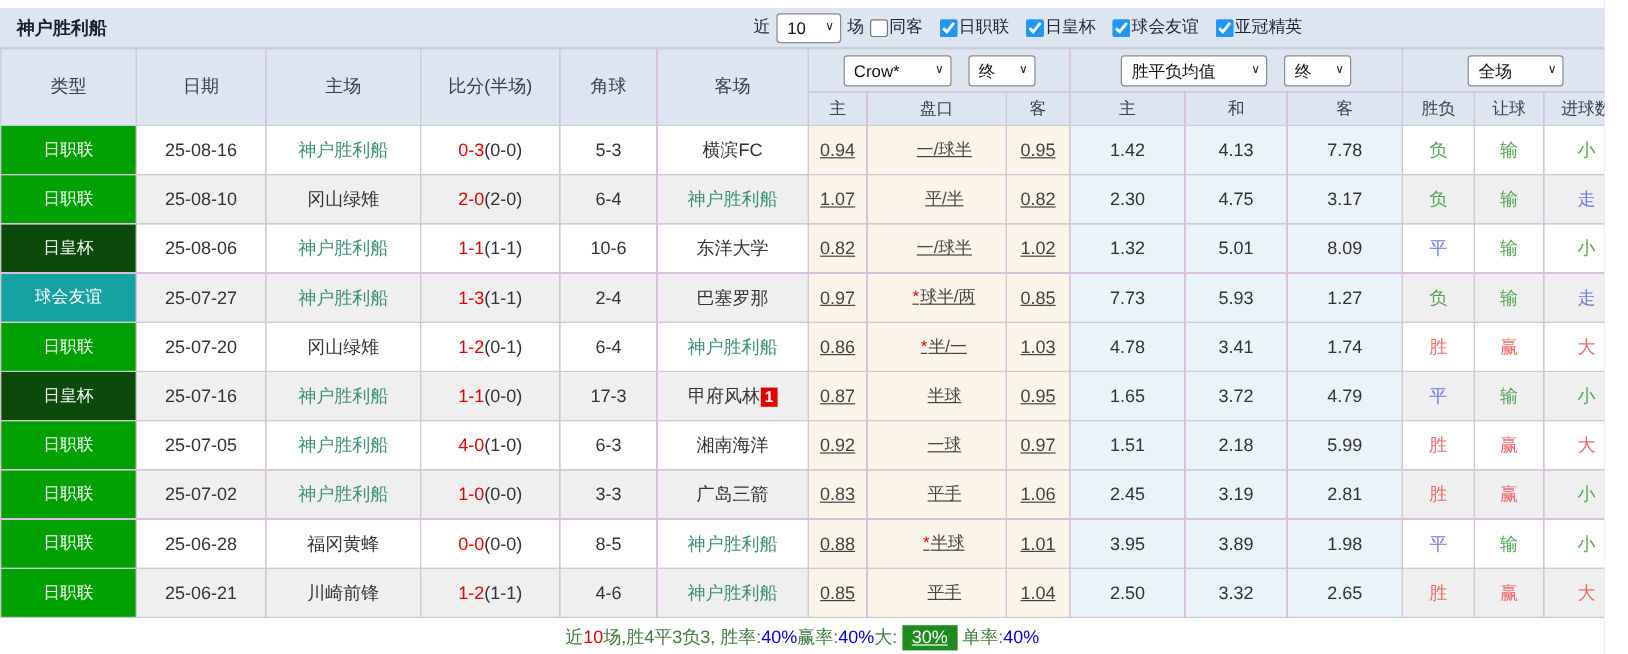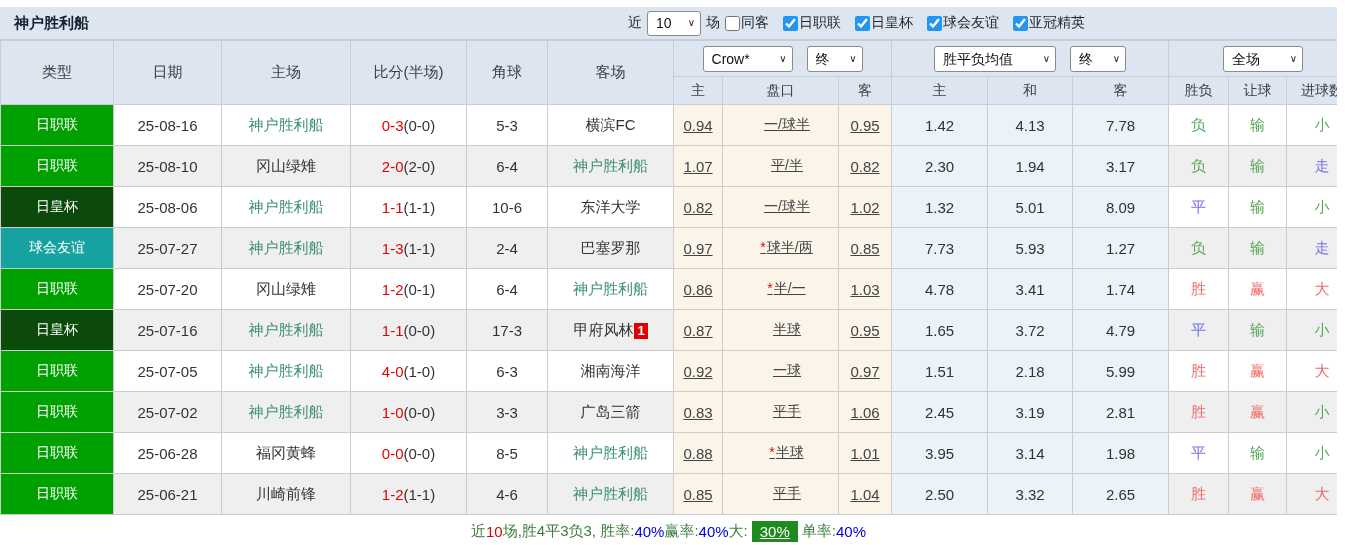--- a/index.html
+++ b/index.html
@@ -196,21 +196,21 @@
     <td class="league-cell" style="background: rgb(0, 160, 0);">日职联</td>
     <td>25-08-10</td>
     <td><span>冈山绿雉</span></td>
     <td><span class="ft">2-0</span><span>(2-0)</span></td>
     <td>6-4</td>
     <td><span class="team">神户胜利船</span></td>
     <td class="c-odds">1.07</td>
     <td class="c-odds hcp"><span class="star"></span><span>平/半</span></td>
     <td class="c-odds">0.82</td>
     <td class="c-avg">2.30</td>
-    <td class="c-avg">1.94</td>
+    <td class="c-avg">4.75</td>
     <td class="c-avg">3.17</td>
     <td class="res" style="color: rgb(85, 165, 85);">负</td>
     <td class="res" style="color: rgb(85, 165, 85);">输</td>
     <td class="res" style="color: rgb(114, 114, 232);">走</td>
   </tr>
         <tr>
     <td class="league-cell" style="background: rgb(11, 74, 11);">日皇杯</td>
     <td>25-08-06</td>
     <td><span class="team">神户胜利船</span></td>
     <td><span class="ft">1-1</span><span>(1-1)</span></td>
@@ -315,21 +315,21 @@
     <td class="league-cell" style="background: rgb(0, 160, 0);">日职联</td>
     <td>25-06-28</td>
     <td><span>福冈黄蜂</span></td>
     <td><span class="ft">0-0</span><span>(0-0)</span></td>
     <td>8-5</td>
     <td><span class="team">神户胜利船</span></td>
     <td class="c-odds">0.88</td>
     <td class="c-odds hcp"><span class="star">*</span><span>半球</span></td>
     <td class="c-odds">1.01</td>
     <td class="c-avg">3.95</td>
-    <td class="c-avg">3.14</td>
+    <td class="c-avg">3.89</td>
     <td class="c-avg">1.98</td>
     <td class="res" style="color: rgb(114, 114, 232);">平</td>
     <td class="res" style="color: rgb(85, 165, 85);">输</td>
     <td class="res" style="color: rgb(85, 165, 85);">小</td>
   </tr>
         <tr class="alt">
     <td class="league-cell" style="background: rgb(0, 160, 0);">日职联</td>
     <td>25-06-21</td>
     <td><span>川崎前锋</span></td>
     <td><span class="ft">1-2</span><span>(1-1)</span></td>

